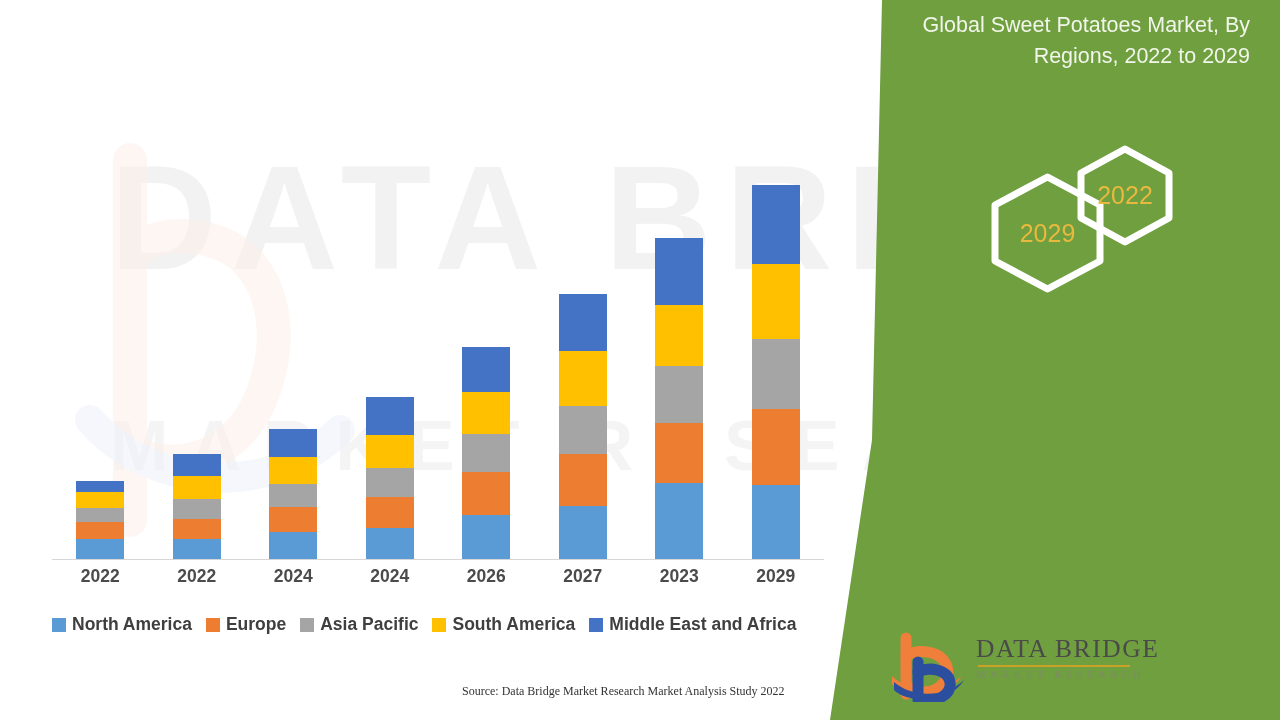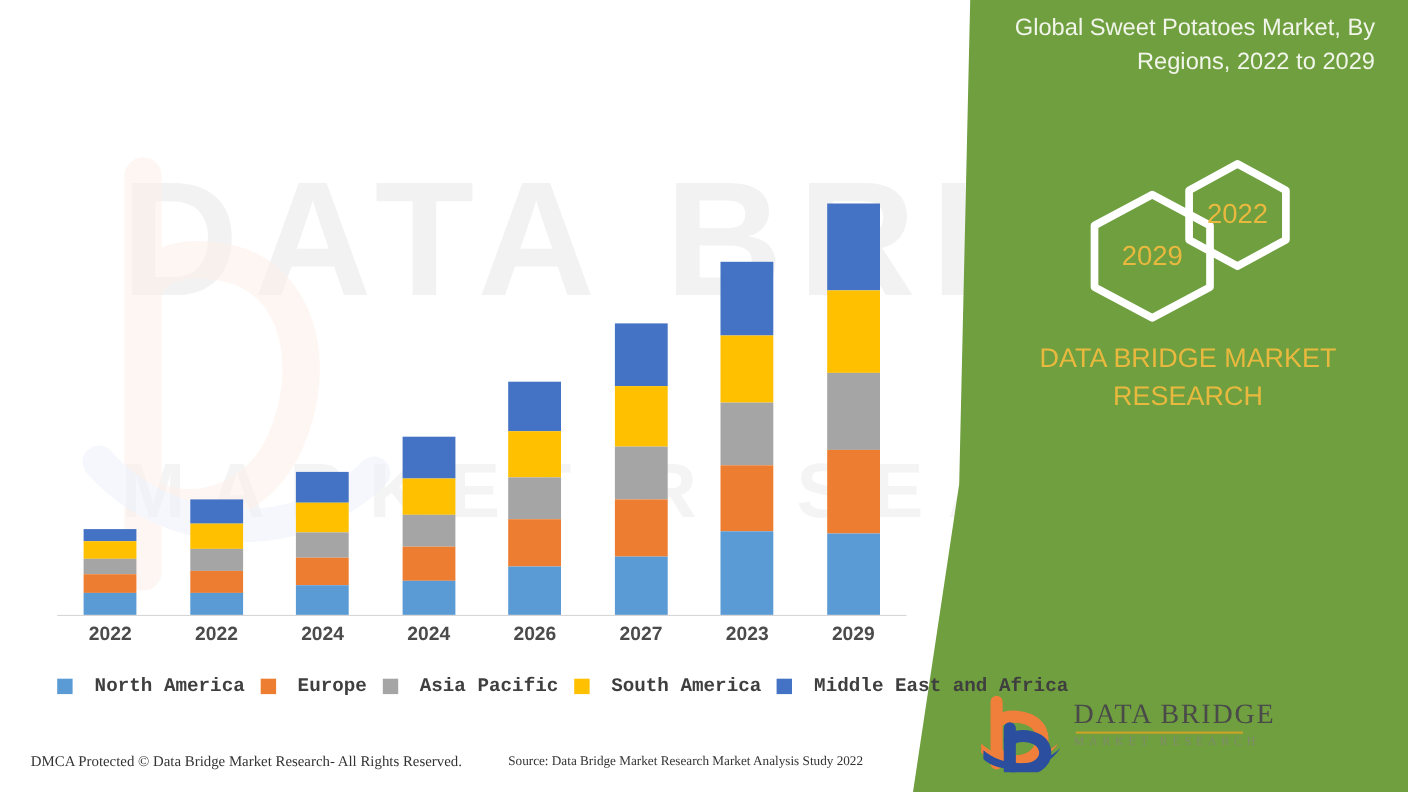--- a/index.html
+++ b/index.html
@@ -96,21 +96,21 @@
   .xlabel {
     width:48px; text-align:center; font-size:17.5px;
     font-weight:700; color:#4b4b4b;
   }
 
   
   .legend {
     position:absolute; left:52px; top:614px; width:780px;
     display:flex; align-items:center; justify-content:flex-start; gap:14px;
   }
-  .legend-item { display:flex; align-items:center; gap:20px;font-family:Liberation Mono, monospace; }
+  .legend-item { display:flex; align-items:center; gap:6px; }
   .legend-swatch { width:14px; height:14px; flex:none; }
   .legend-label { font-size:17.5px; font-weight:700; color:#3f3f3f; white-space:nowrap; }
 
   
   .footer-left, .footer-right {
     position:absolute; top:684px; font-family:"Liberation Serif", serif;
     font-size:13.5px; color:#333; white-space:nowrap;
   }
   .footer-left { left:28px; }
   .footer-right { left:462px; font-size:12px; }
@@ -139,21 +139,20 @@
       <div class="hex-label">2029</div>
     </div>
     <div class="hex hex-2022">
       <svg width="104" height="101" viewBox="0 0 104 101">
         <polygon points="52,4 96,28 96,73 52,97 8,73 8,28" fill="none" stroke="#ffffff" stroke-width="7" stroke-linejoin="round"></polygon>
       </svg>
       <div class="hex-label">2022</div>
     </div>
   </div>
 
-  <div class="dbmr-name">DATA BRIDGE MARKET RESEARCH</div>
 
   <div class="logo-box">
     <svg class="logo-mark" viewBox="0 0 78 70">
       <path d="M18 6 L18 62" stroke="#ef7f3b" stroke-width="11" stroke-linecap="round" fill="none"></path>
       <path d="M18 24 C30 16 52 19 58 32 C64 46 52 60 36 60 C28 60 22 57 18 52" stroke="#ef7f3b" stroke-width="11" fill="none" stroke-linecap="round"></path>
       <path d="M4 44 C20 60 54 62 74 44 C60 66 20 68 4 52 Z" fill="#ef7f3b"></path>
       <path d="M30 30 L30 68" stroke="#2b4f9e" stroke-width="11" stroke-linecap="round" fill="none"></path>
       <path d="M30 40 C42 34 60 38 62 50 C64 62 50 70 36 68" stroke="#2b4f9e" stroke-width="11" fill="none" stroke-linecap="round"></path>
       <path d="M6 50 C24 66 58 66 76 48 C62 72 20 72 6 58 Z" fill="#2b4f9e"></path>
     </svg>
@@ -256,16 +255,15 @@
       <div class="legend-item">
         <span class="legend-swatch" style="background: rgb(255, 192, 0);"></span>
         <span class="legend-label">South America</span>
       </div>
       <div class="legend-item">
         <span class="legend-swatch" style="background: rgb(68, 114, 196);"></span>
         <span class="legend-label">Middle East and Africa</span>
       </div>
     </div>
 
-  <div class="footer-left">DMCA Protected © Data Bridge Market Research- All Rights Reserved.</div>
   <div class="footer-right">Source: Data Bridge Market Research Market Analysis Study 2022</div>
 
 </div>
 
 </body></html>

